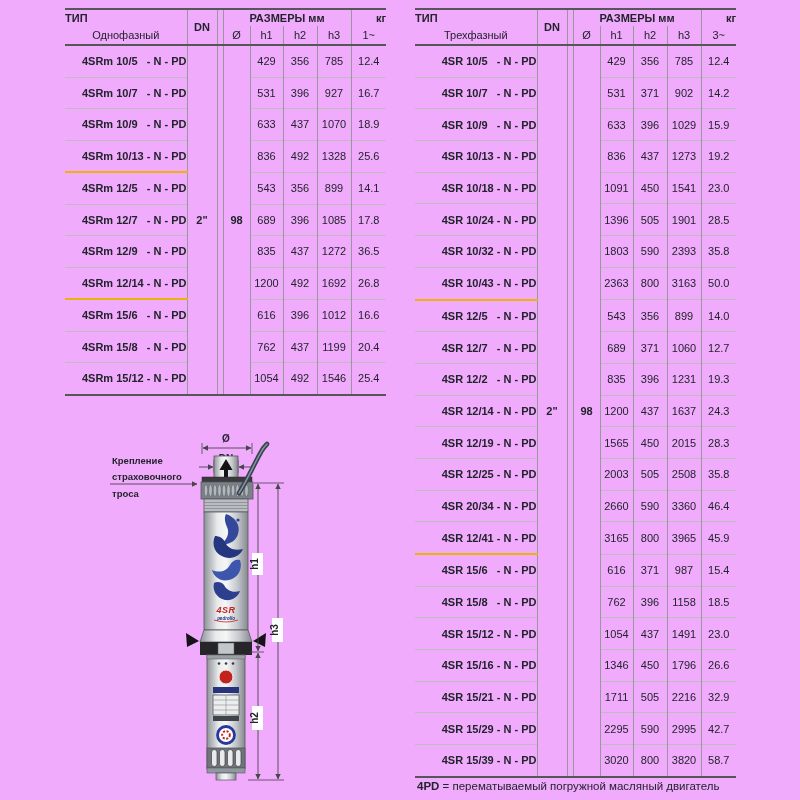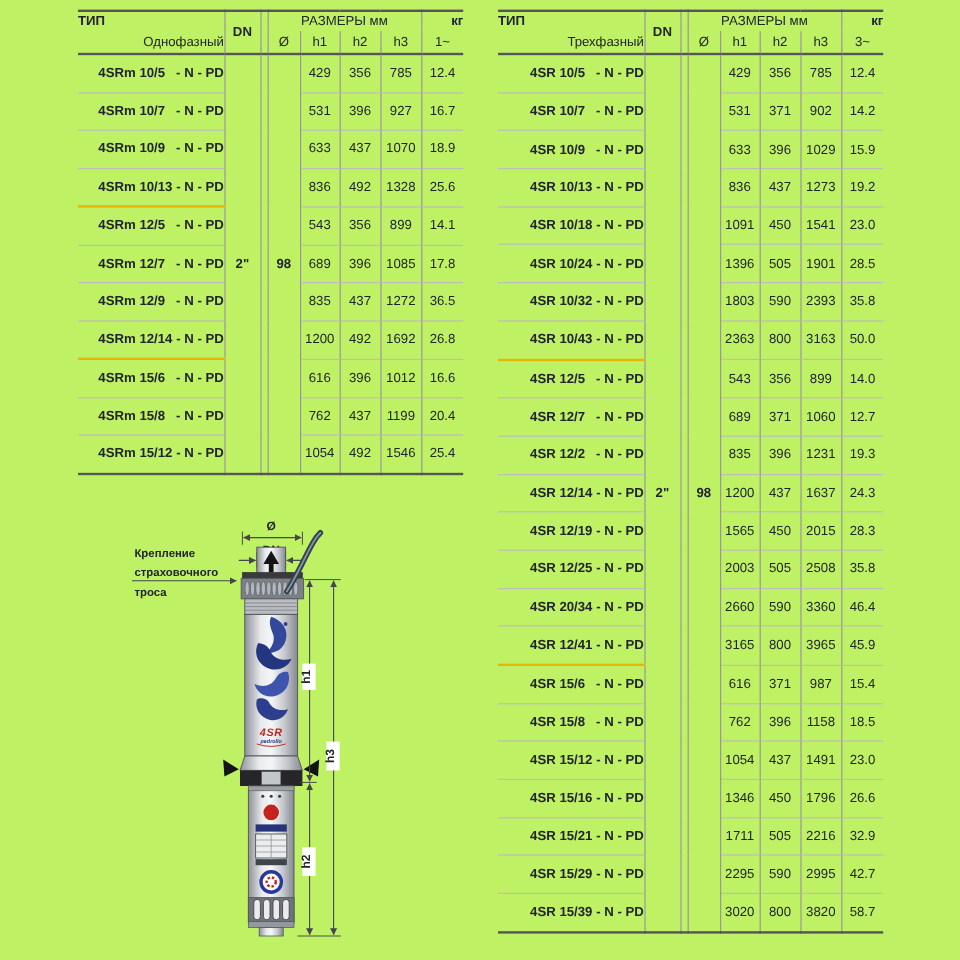--- a/index.html
+++ b/index.html
@@ -1,31 +1,31 @@
 <!DOCTYPE html>
 <html><head>
 <meta charset="utf-8">
 <style>
   html,body{margin:0;padding:0;background:#fff;}
-  .page{position:relative;width:800px;height:800px;background:#bef264;overflow:hidden;
+  .page{position:relative;width:800px;height:800px;background:#f0abfc;overflow:hidden;
         font-family:"Liberation Sans","DejaVu Sans",sans-serif;color:#23232c;}
 
   table.spec{position:absolute;top:8px;border-collapse:collapse;table-layout:fixed;
              border-top:2px solid #55555a;border-bottom:2px solid #55555a;}
   table.spec th,table.spec td{padding:0;font-size:11px;vertical-align:middle;color:#23232c;}
   .vline{border-right:1px solid #97979c;}
 
   
   thead .hrow1 th{height:16px;}
   thead .hrow2 th{height:18px;border-bottom:2px solid #55555a;}
   th.h-merged{border-bottom:2px solid #55555a;vertical-align:top;padding-top:3px;}
   .h-type{text-align:left;padding-left:12px;font-weight:700;}
-  .h-phase{text-align:right;padding-left:12px;font-weight:400;}
+  .h-phase{text-align:center;padding-left:12px;font-weight:400;}
   .h-dn{font-weight:700;text-align:center;}
-  .h-sizes{font-weight:400;text-align:center;margin-left:8px;}
+  .h-sizes{font-weight:700;text-align:center;margin-left:8px;}
   .h-kg{font-weight:700;text-align:right;}
   .h-sub{font-weight:400;text-align:center;}
   .h-kgsub{font-weight:400;text-align:center;font-size:10.5px;}
 
   
   table.spec tbody td{border-top:1px solid #bdbdbd;}
   .tbl-left tbody td{height:30.5px;}
   .tbl-right tbody td{height:30.7px;}
   td.c-type{text-align:right;padding-left:12px;font-weight:700;white-space:pre;}
   td.c-num{text-align:center;font-weight:400;}
@@ -469,14 +469,17 @@
       <line x1="258" y1="653" x2="258" y2="779" stroke="#45454a" stroke-width="0.9" marker-start="url(#ar)" marker-end="url(#ar)"></line>
       <rect x="252" y="706" width="11" height="24" fill="#ffffff"></rect>
       <text class="dimtxt" x="258" y="718" text-anchor="middle" transform="rotate(-90 258 718)">h2</text>
 
       <line x1="278" y1="484" x2="278" y2="779" stroke="#45454a" stroke-width="0.9" marker-start="url(#ar)" marker-end="url(#ar)"></line>
       <rect x="272" y="618" width="11" height="24" fill="#ffffff"></rect>
       <text class="dimtxt" x="278" y="630" text-anchor="middle" transform="rotate(-90 278 630)">h3</text>
     </g>
   </svg>
 
+  <div class="footnote">
+    <b>4PD</b><span> = перематываемый погружной масляный двигатель</span>
+  </div>
 
 </div>
 
 </body></html>

